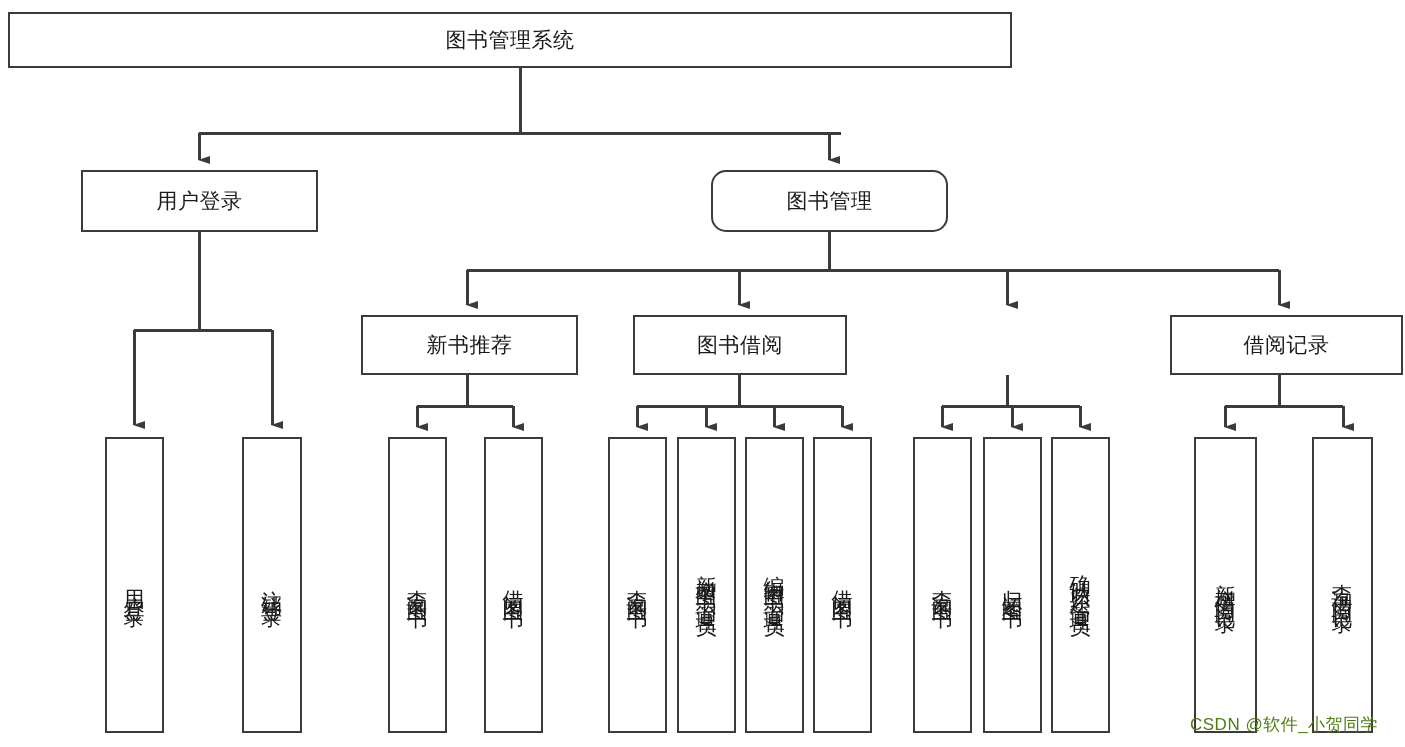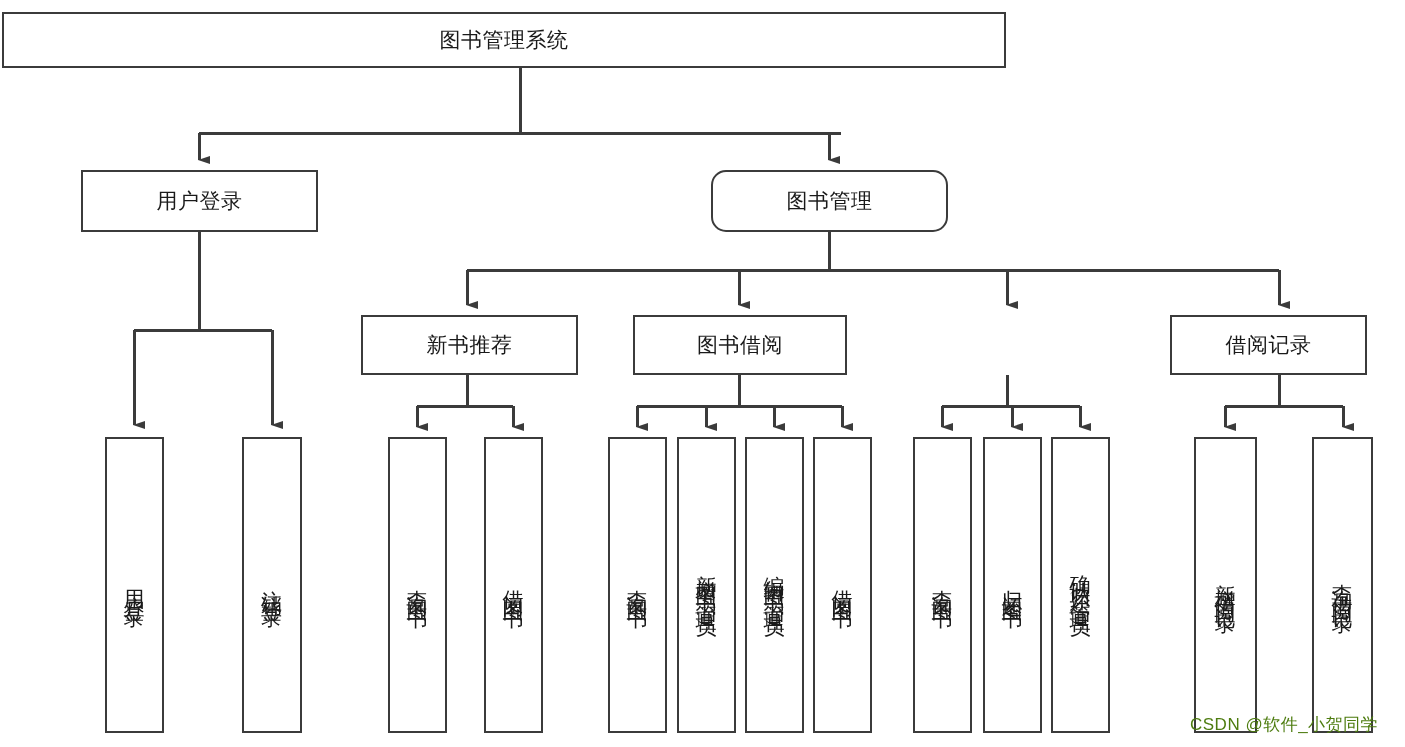--- a/index.html
+++ b/index.html
@@ -115,38 +115,38 @@
       <path d="M1012,406 L1012,427" marker-end="url(#arrowhead)"></path>
       <path d="M1080,406 L1080,427" marker-end="url(#arrowhead)"></path>
 
       <path d="M1279,375 L1279,406"></path>
       <path d="M1225,406 L1343,406"></path>
       <path d="M1225,406 L1225,427" marker-end="url(#arrowhead)"></path>
       <path d="M1343,406 L1343,427" marker-end="url(#arrowhead)"></path>
     </g>
   </svg>
 
-  <div class="node-box" id="node-root" style="left: 2px; top: 12px; width: 1004px; height: 56px;">
+  <div class="node-box" id="node-root" style="left: 8px; top: 12px; width: 1004px; height: 56px;">
     <span class="node-label-h">图书管理系统</span>
   </div>
 
   <div class="node-box" id="node-l2-0" style="left: 81px; top: 170px; width: 237px; height: 62px;">
     <span class="node-label-h">用户登录</span>
   </div>
   <div class="node-box" id="node-l2-1" style="left: 711px; top: 170px; width: 237px; height: 62px; border-radius: 15px;">
     <span class="node-label-h">图书管理</span>
   </div>
 
   <div class="node-box" id="node-l3-0" style="left: 361px; top: 315px; width: 217px; height: 60px;">
     <span class="node-label-h">新书推荐</span>
   </div>
   <div class="node-box" id="node-l3-1" style="left: 633px; top: 315px; width: 214px; height: 60px;">
     <span class="node-label-h">图书借阅</span>
   </div>
-  <div class="node-box" id="node-l3-3" style="left: 1170px; top: 315px; width: 197px; height: 60px;">
+  <div class="node-box" id="node-l3-3" style="left: 1170px; top: 315px; width: 233px; height: 60px;">
     <span class="node-label-h">借阅记录</span>
   </div>
 
   <div class="node-box vertical" id="node-leaf-0" style="left: 105px; top: 437px; width: 59px; height: 296px;">
     <span class="node-label-v">用户登录</span>
   </div>
   <div class="node-box vertical" id="node-leaf-1" style="left: 242px; top: 437px; width: 60px; height: 296px;">
     <span class="node-label-v">注销登录</span>
   </div>
   <div class="node-box vertical" id="node-leaf-2" style="left: 388px; top: 437px; width: 59px; height: 296px;">

